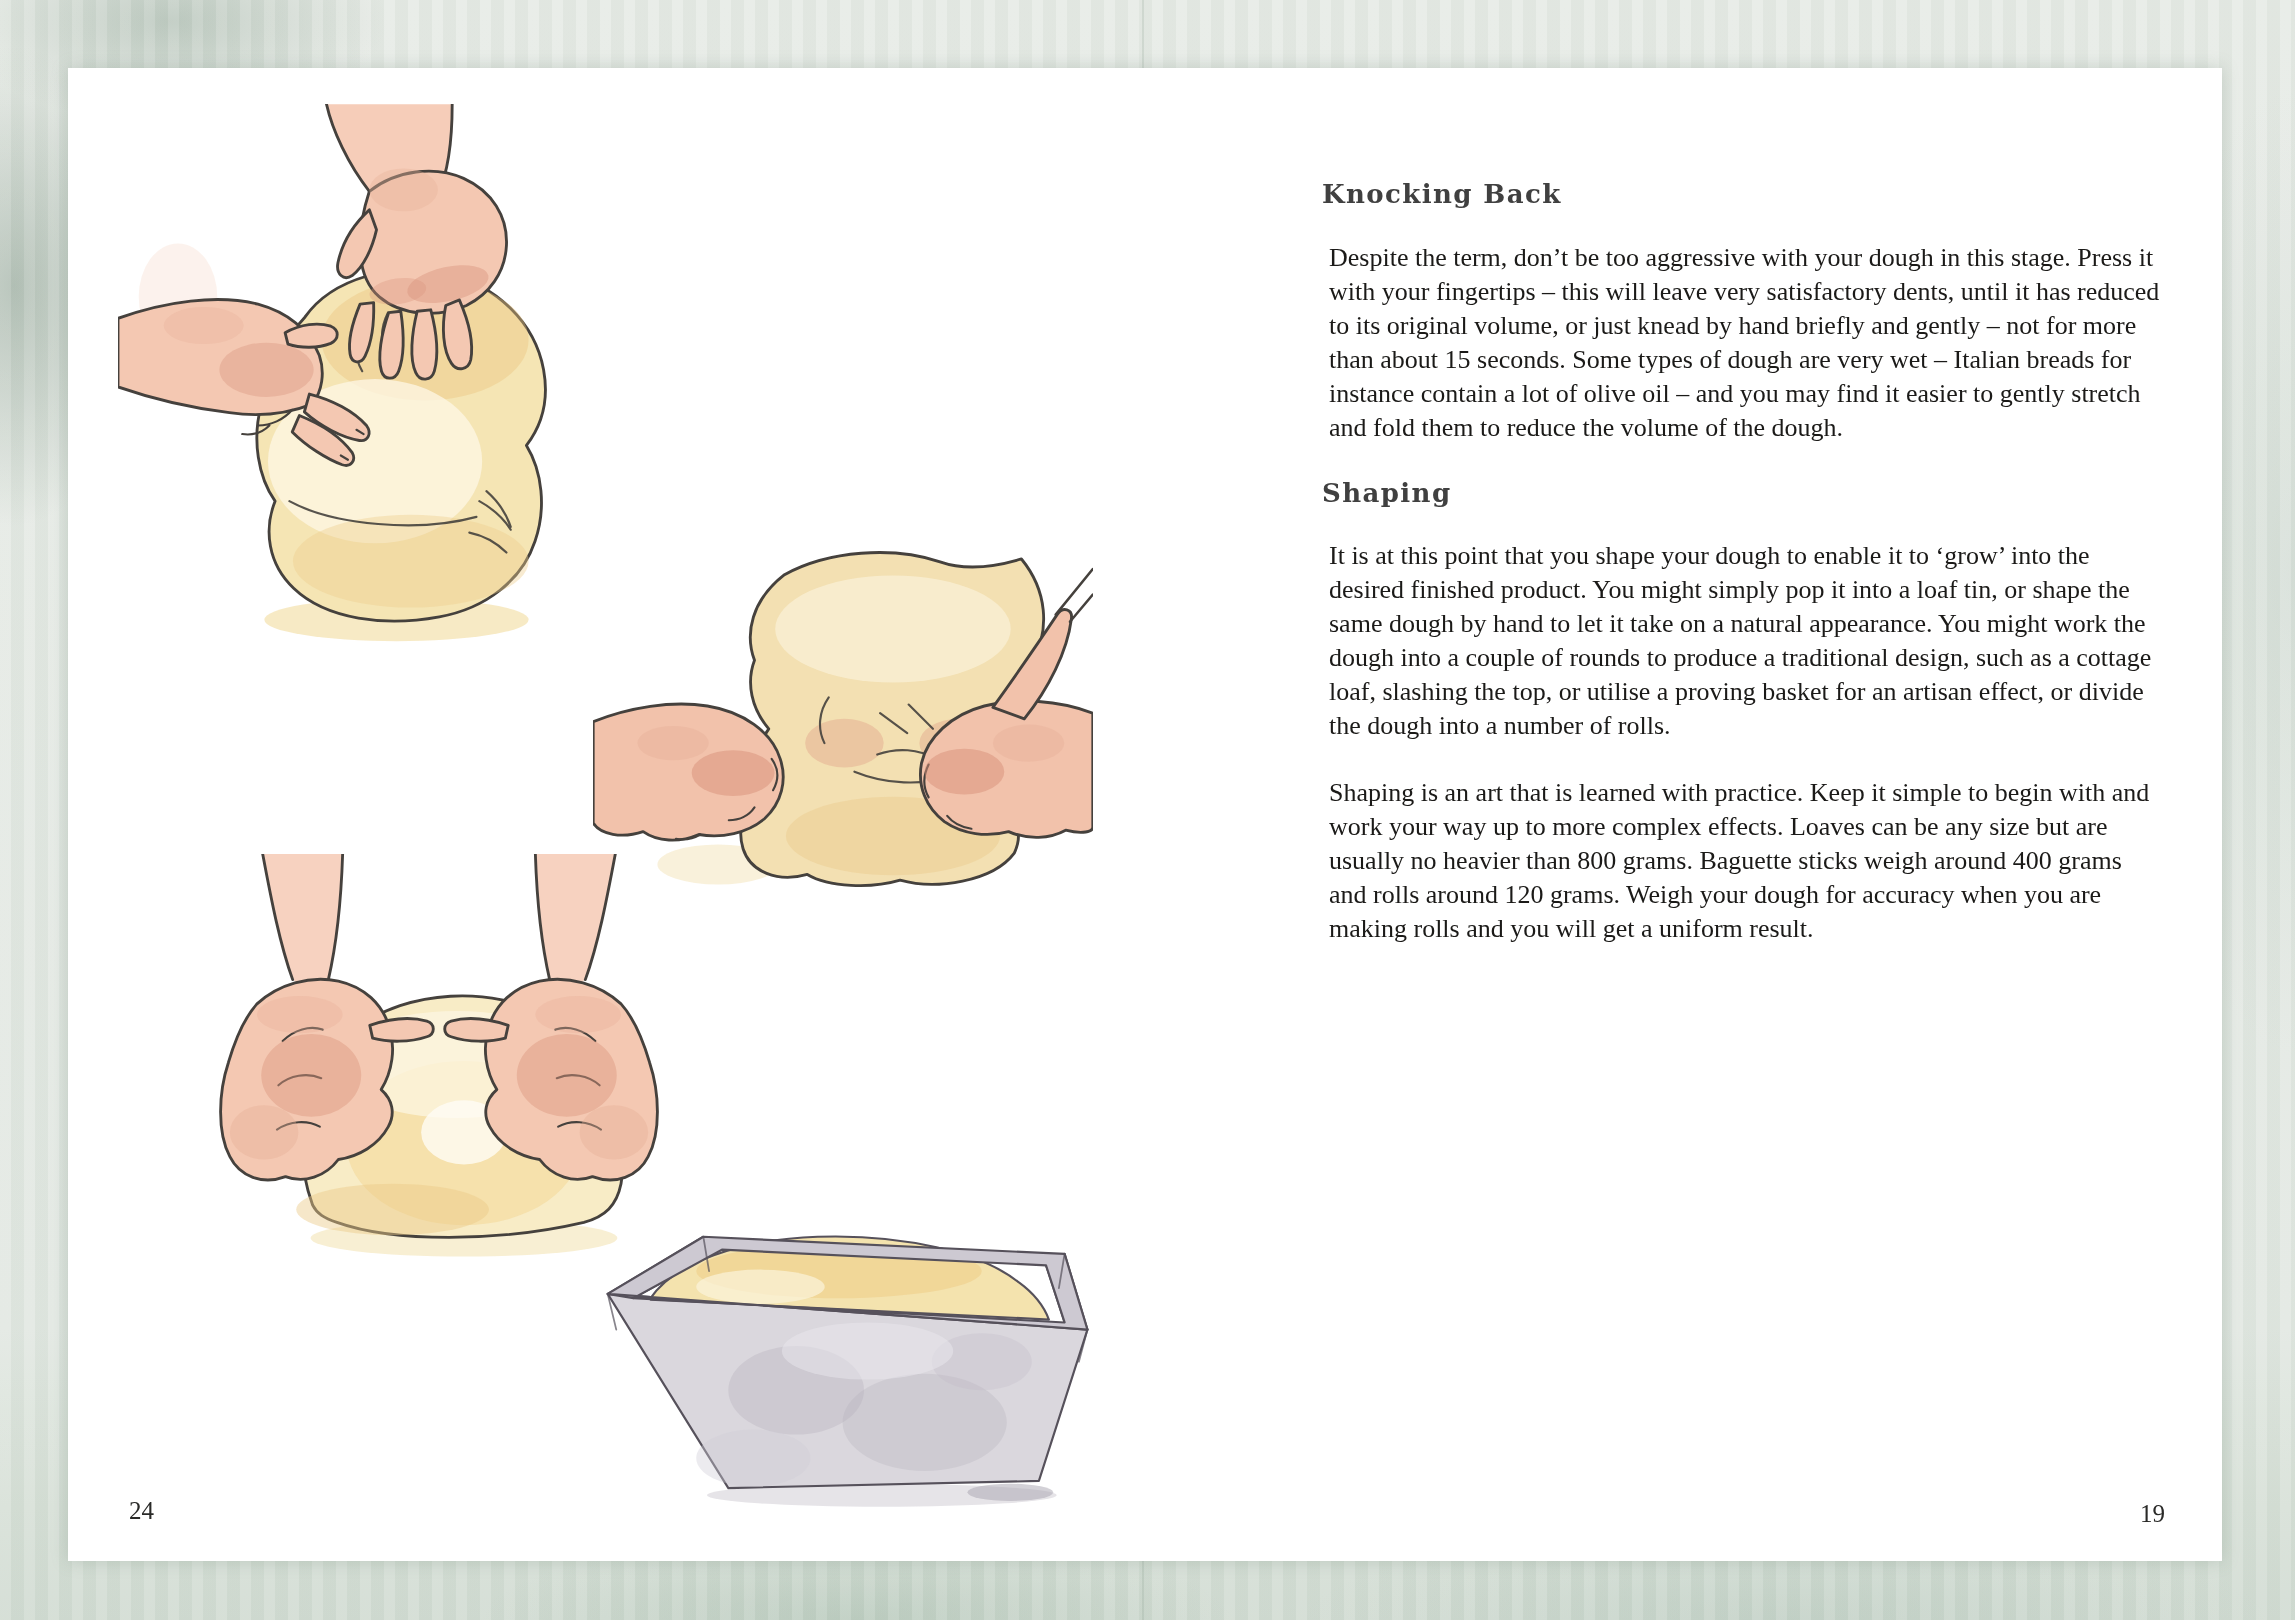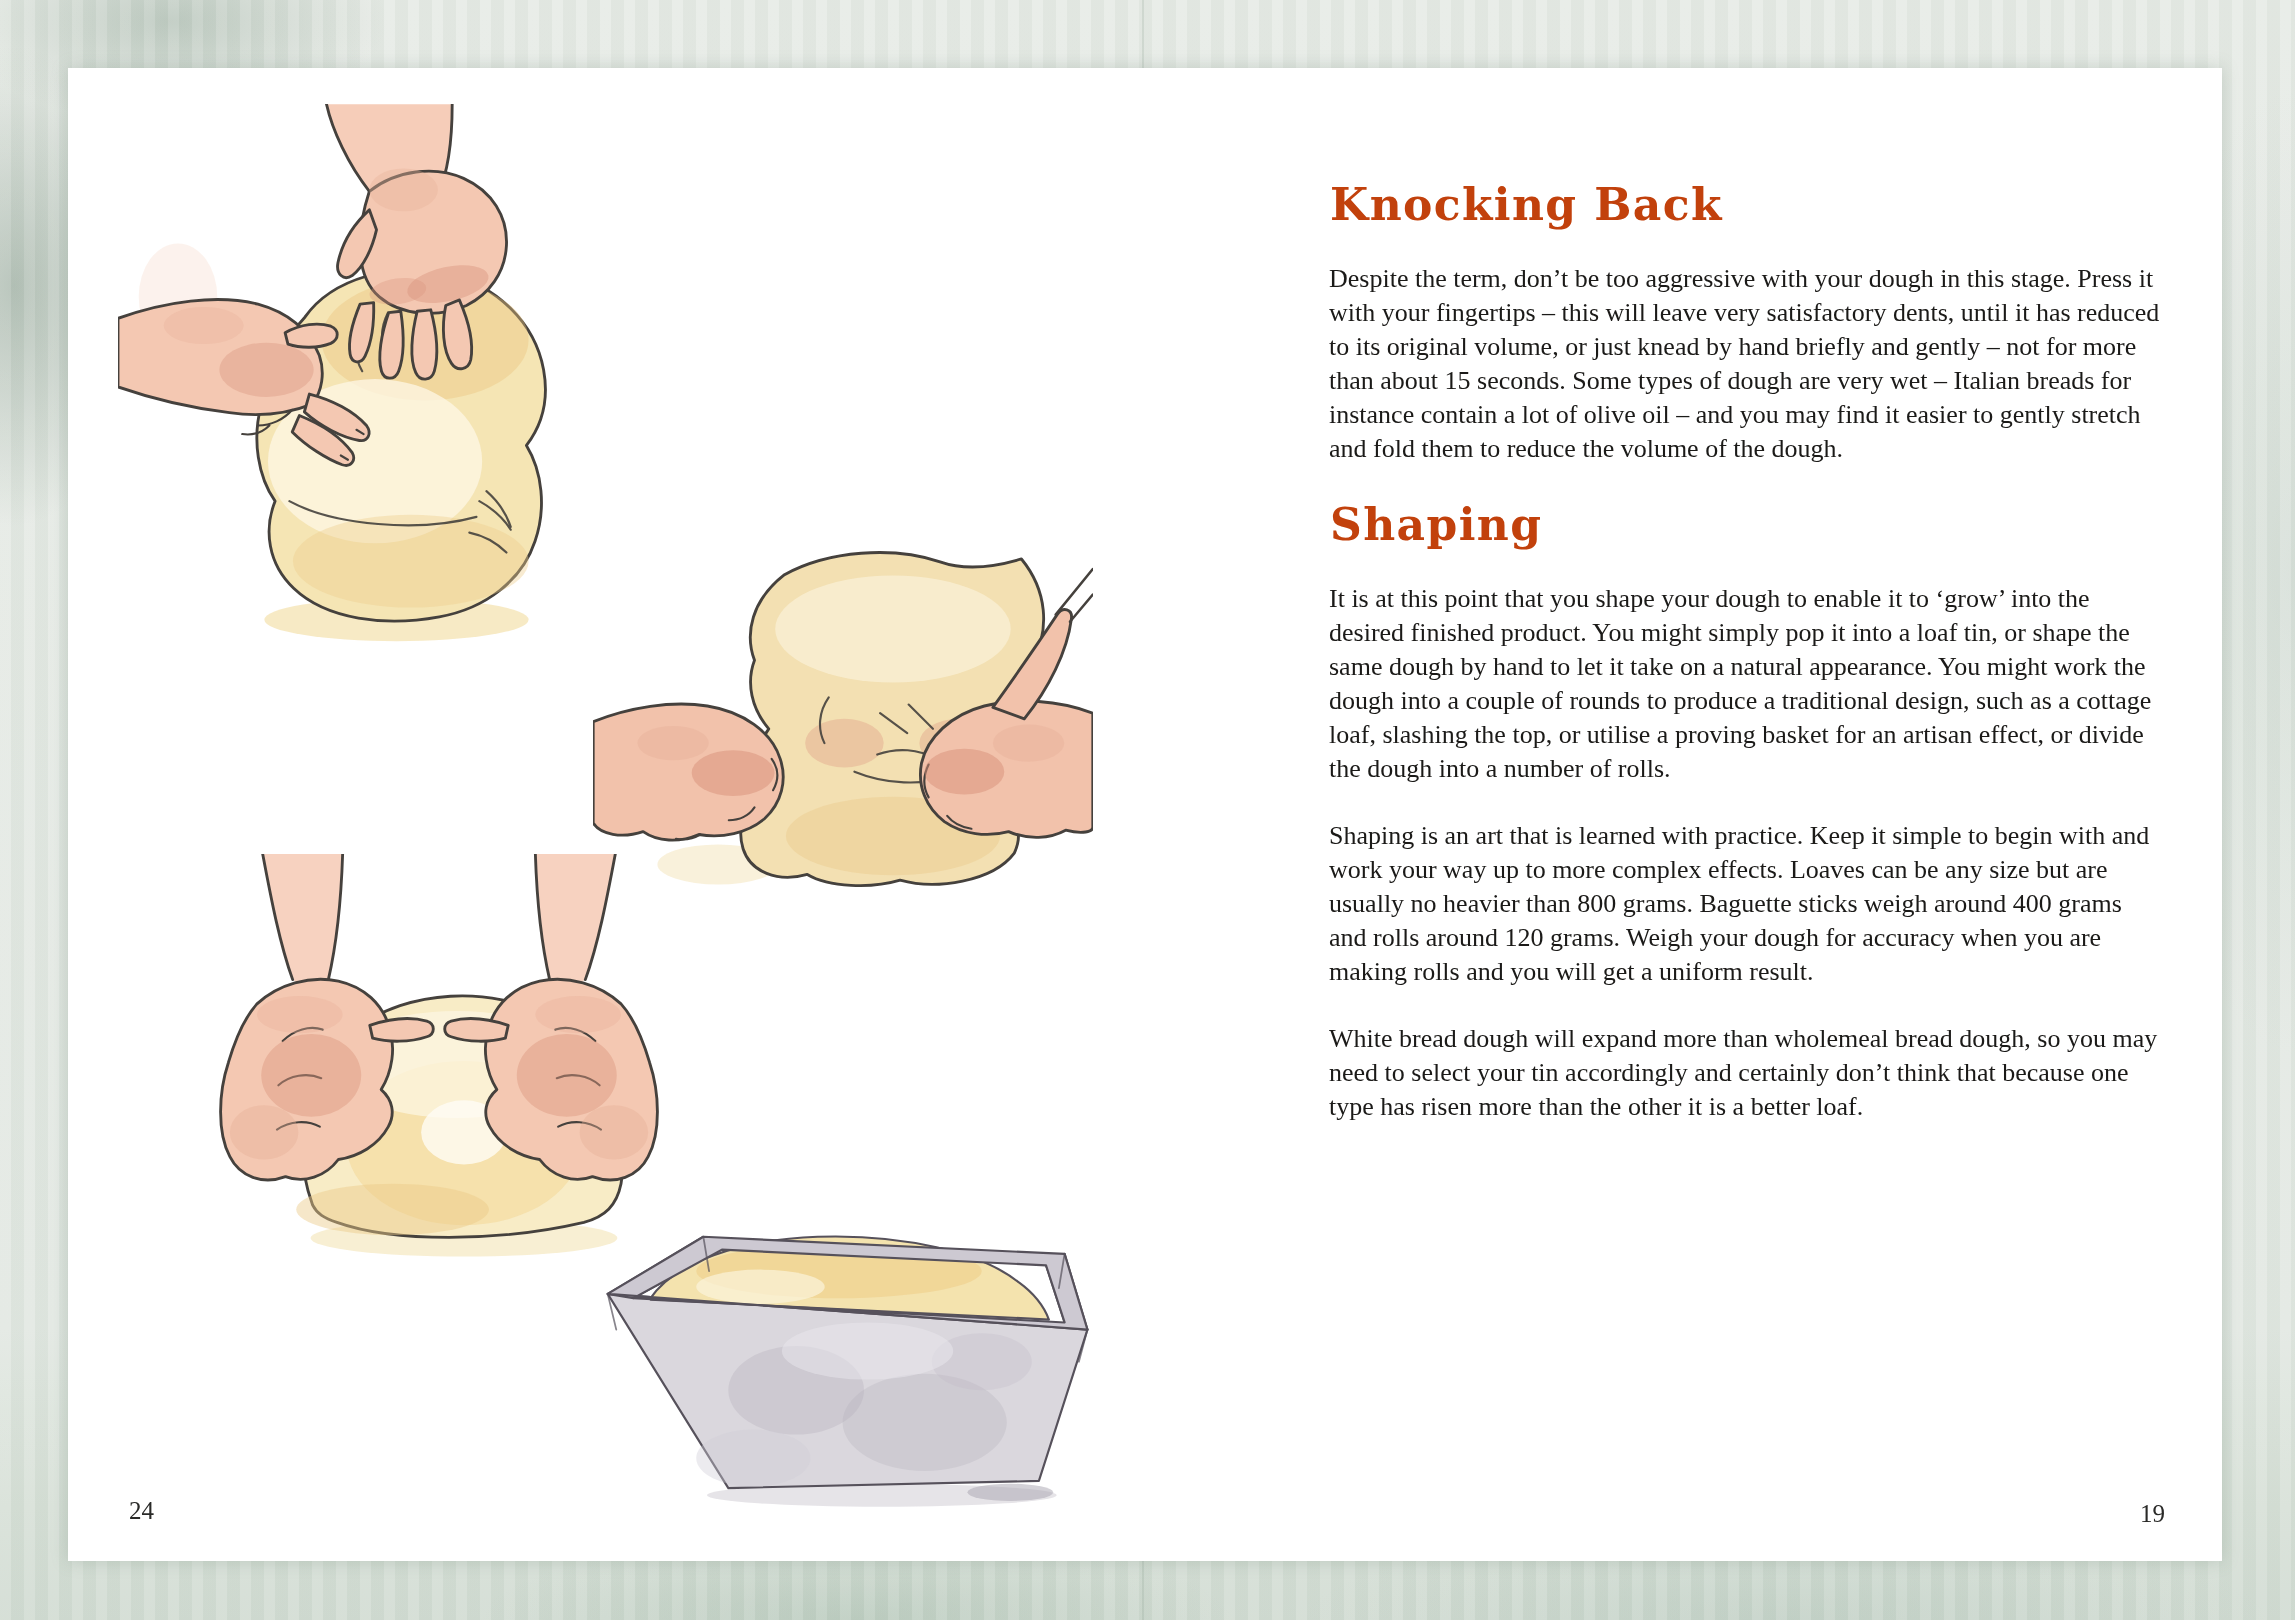--- a/index.html
+++ b/index.html
@@ -25,23 +25,23 @@
     box-shadow:0 0 15.7px rgba(110,132,118,.28);
   }
   .pagenum{position:absolute;font-size:25px;color:#2a2a28;}
   .pagenum-left{left:61px;top:1429px;}
   .pagenum-right{right:57px;top:1432px;}
   .right-col{
     position:absolute;left:1250px;top:111px;width:843px;
   }
   .section-heading{
     font-family:"DejaVu Serif", serif;
-    font-size:44px;font-weight:600;color:#c2410c;
+    font-size:26px;font-weight:600;color:#404040;
     letter-spacing:1.4px;line-height:1.18;
-    margin:0 0 31px 12px;
+    margin:0 0 31px 4px;
   }
   .section-heading.later{margin-top:1.4px;}
   .body-para{
     font-size:26px;line-height:34px;color:#1b1a18;
     margin:0 0 33px 11px;text-align:left;
   }
   .ill{position:absolute;}
   .ill1{left:50px;  top:36px;   width:457px; height:543px;}
   .ill2{left:525px; top:461px;  width:500px; height:364px;}
   .ill3{left:89px; top:786px; width:564px; height:414px;}
@@ -175,20 +175,19 @@
 
     <p class="body-para">Despite the term, don’t be too aggressive with your dough in this stage. Press it with your fingertips – this will leave very satisfactory dents, until it has reduced to its original volume, or just knead by hand briefly and gently – not for more than about 15 seconds. Some types of dough are very wet – Italian breads for instance contain a lot of olive oil – and you may find it easier to gently stretch and fold them to reduce the volume of the dough.</p>
 
     <h2 class="section-heading later">Shaping</h2>
 
     <p class="body-para">It is at this point that you shape your dough to enable it to ‘grow’ into the desired finished product. You might simply pop it into a loaf tin, or shape the same dough by hand to let it take on a natural appearance. You might work the dough into a couple of rounds to produce a traditional design, such as a cottage loaf, slashing the top, or utilise a proving basket for an artisan effect, or divide the dough into a number of rolls.</p>
 
     <p class="body-para">Shaping is an art that is learned with practice. Keep it simple to begin with and work your way up to more complex effects. Loaves can be any size but are usually no heavier than 800 grams. Baguette sticks weigh around 400 grams and rolls around 120 grams. Weigh your dough for accuracy when you are making rolls and you will get a uniform result.</p>
 
 
-    <p class="body-para">White bread dough will expand more than wholemeal bread dough, so you may need to select your tin accordingly and certainly don’t think that because one type has risen more than the other it is a better loaf.</p>
   </div>
 
   <div class="pagenum pagenum-left">24</div>
   <div class="pagenum pagenum-right">19</div>
 
 </div>
 
 
 </body></html>

